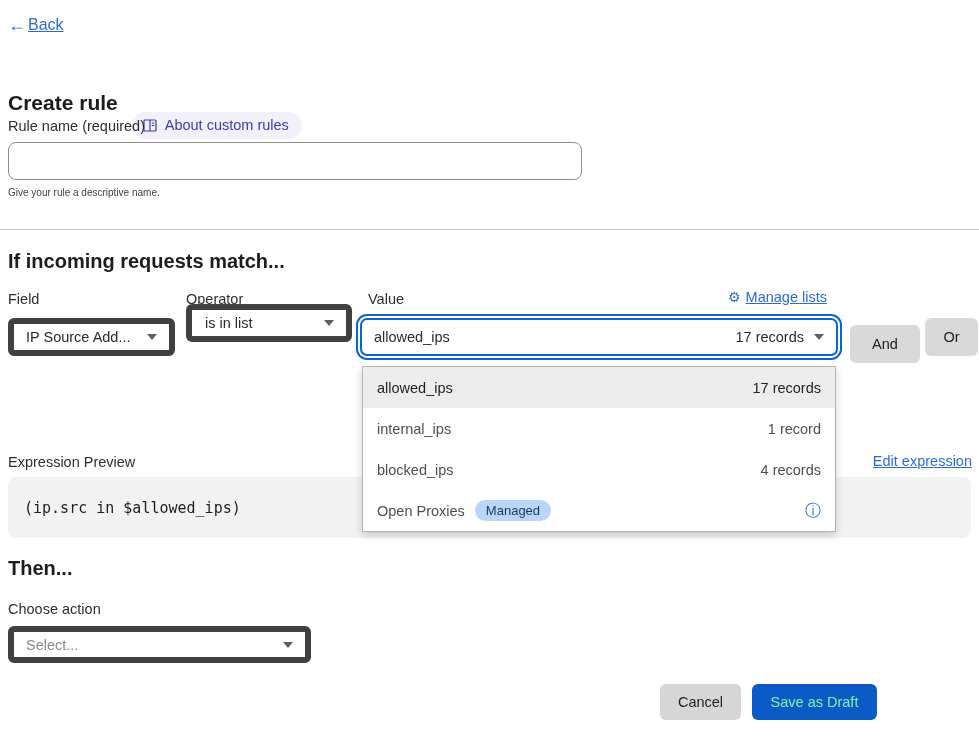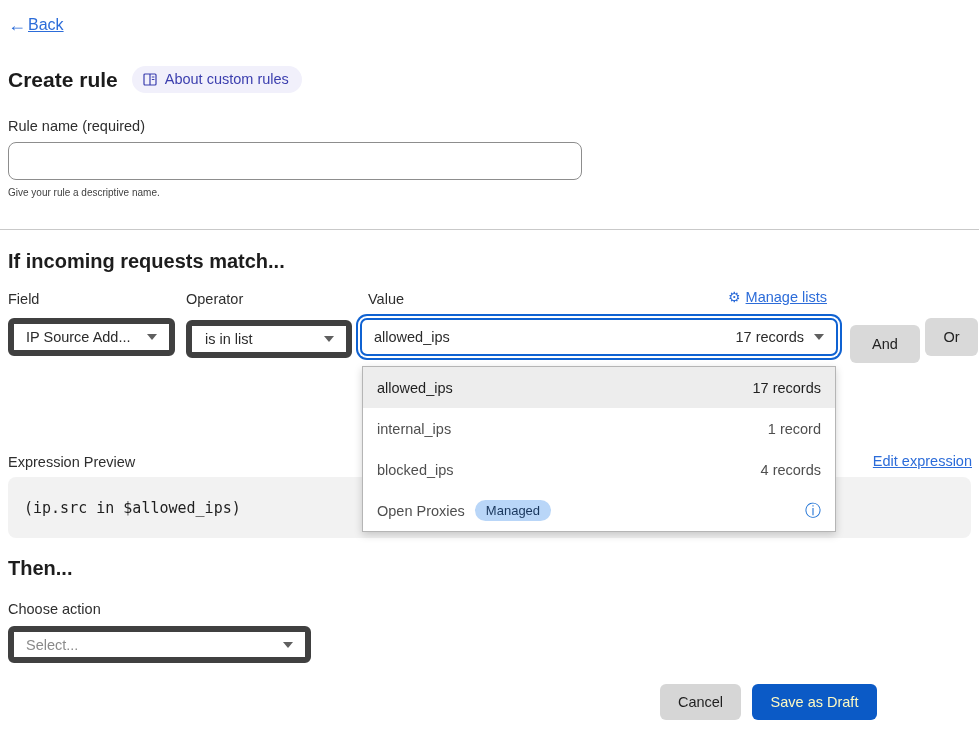--- a/index.html
+++ b/index.html
@@ -12,21 +12,21 @@
 
   
   .back { position:absolute; left:8px; top:16px; font-size:16px; display:flex; align-items:center; gap:2px; }
   .back .arrow { text-decoration:none; font-size:18px; line-height:1; }
 
   
   .title-row { position:absolute; left:8px; top:66px; display:flex; align-items:center; gap:14px; }
   .page-title { font-size:21px; font-weight:bold; color:#1b1b1b; }
   .about-badge {
     display:flex; align-items:center; gap:7px; background:#f1f0fb; color:#3b3eae;
-    font-size:14.5px; padding:5px 13px 6px 11px; border-radius:14px; cursor:pointer;
+    font-size:14.5px; padding:5px 13px 6px 11px; border-radius:14px; cursor:pointer;margin-top:46px;
   }
 
   
   .field-label { position:absolute; font-size:14.5px; color:#2e2e2e; }
   .rule-name-input {
     position:absolute; left:8px; top:142px; width:574px; height:38px;
     border:1px solid #8d8d8d; border-radius:8px; font-size:14.5px; padding:0 12px;
     font-family:"Liberation Sans", sans-serif; outline:none; background:#fff;
   }
   .helper { position:absolute; left:8px; top:187px; font-size:10px; color:#3f3f3f; }
@@ -89,21 +89,21 @@
     padding-left:16px;
   }
 
   
   .action-select { left:8px; top:626px; width:303px; height:37px; }
   .placeholder { color:#8a8a8a; }
 
   
   .blue-btn {
     position:absolute; height:36px; background:#0b5ac6; border:none; border-radius:6px;
-    color:#fef9c3; font-size:14.5px; font-family:"Liberation Sans", sans-serif; cursor:pointer;
+    color:#86efac; font-size:14.5px; font-family:"Liberation Sans", sans-serif; cursor:pointer;
   }
   .cancel-btn { position:absolute; left:660px; top:684px; width:81px; height:36px;
     background:#d6d6d6; border:none; border-radius:6px; color:#1f1f1f; font-size:14.5px;
     font-family:"Liberation Sans", sans-serif; cursor:pointer; }
 </style>
 </head>
 <body>
 
 <div id="page">
 
@@ -140,21 +140,21 @@
   <div class="manage-lists">
     <span class="gear">⚙</span>
     <a>Manage lists</a>
   </div>
 
   <div class="select" style="left:8px; top:318px; width:167px;">
     <span>IP Source Add...</span>
     <span class="chevron"></span>
   </div>
 
-  <div class="select" style="left:186px; top:320px; width:166px;padding-left:13px;">
+  <div class="select" style="left:186px; top:304px; width:166px;padding-left:13px;">
     <span>is in list</span>
     <span class="chevron"></span>
   </div>
 
   <div class="value-select">
     <span>allowed_ips</span>
     <span class="value-right">
       <span>17 records</span>
       <span class="chevron"></span>
     </span>

